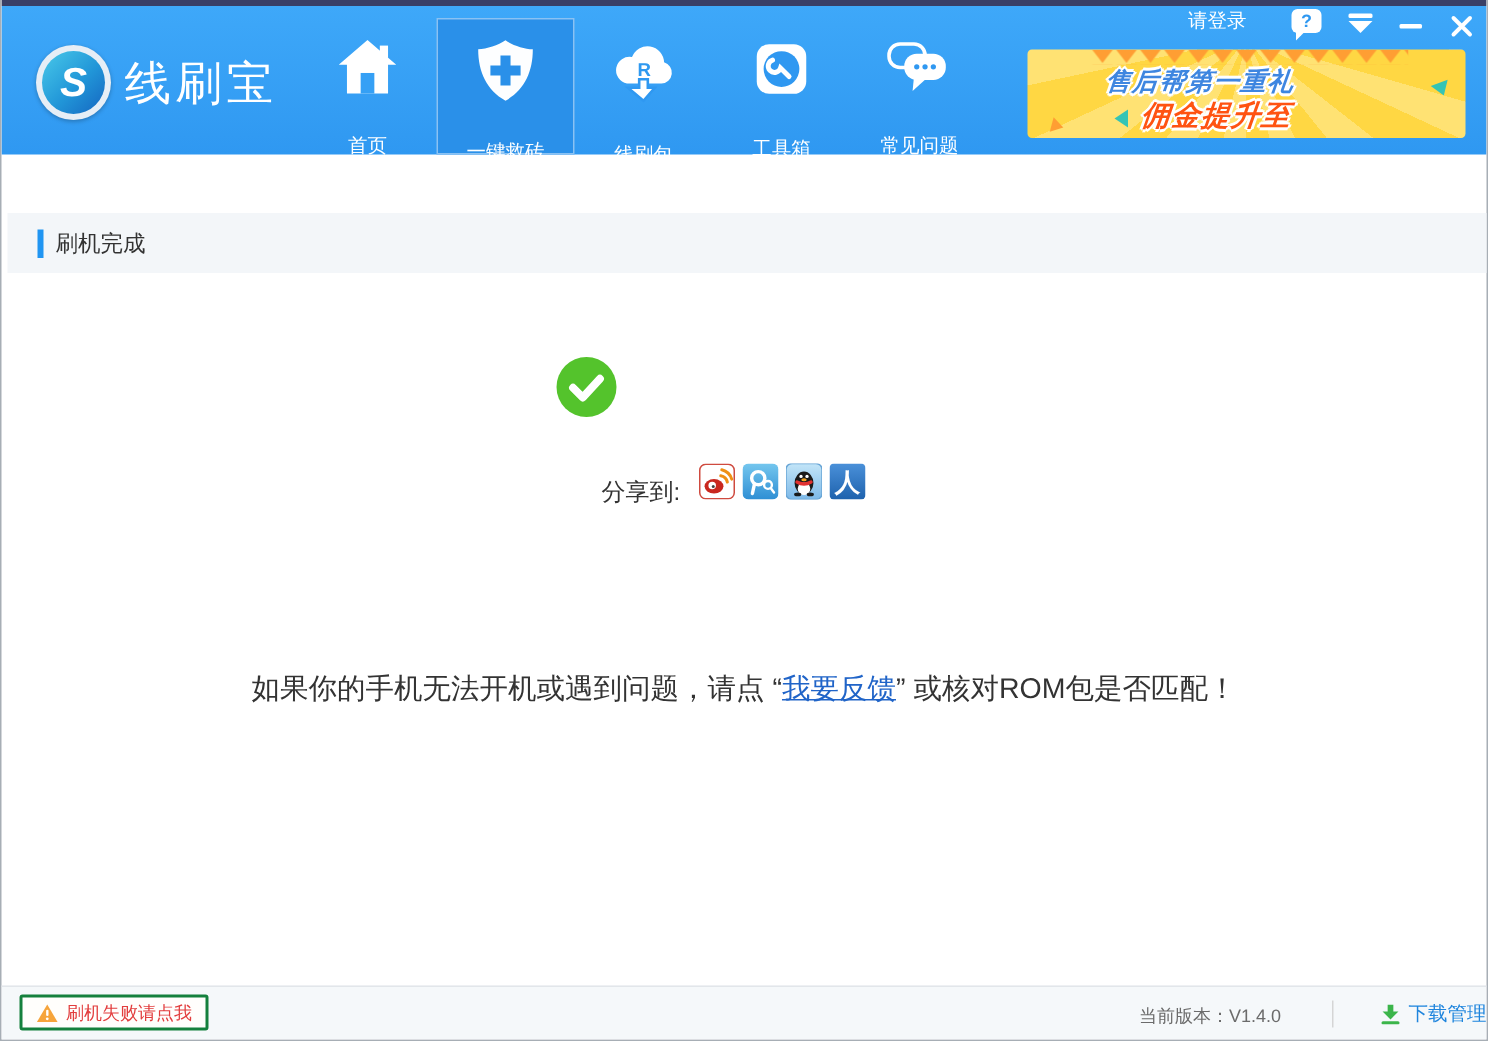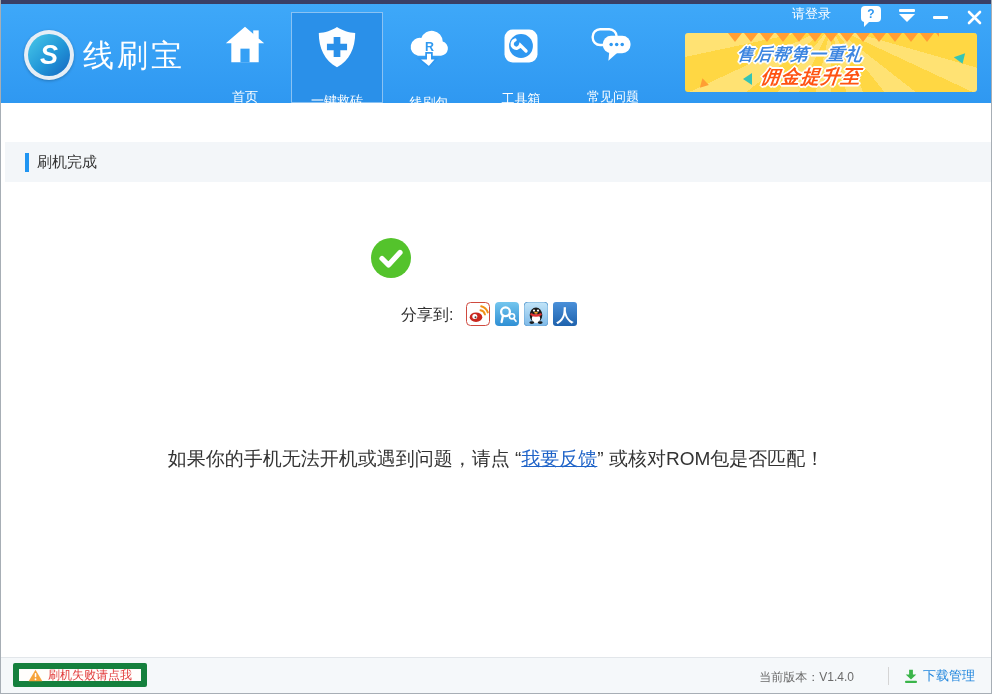--- a/index.html
+++ b/index.html
@@ -66,34 +66,34 @@
   
   .section-bar { position:absolute; left:4px; top:142px; width:100%; height:40px; background:#f3f6f9;
     display:flex; align-items:center; }
   .section-tick { width:4px; height:19px; background:#2095f2; margin-left:20px; }
   .section-title { font-size:15px; color:#333; margin-left:8px; }
   
   .check-circle { position:absolute; left:370px; top:238px; width:40px; height:40px; border-radius:50%;
     background:#54c32c; display:flex; align-items:center; justify-content:center; }
   .success-text { position:absolute; left:429px; top:245px; font-size:22px; letter-spacing:3px; color:#333; }
   .share-row { position:absolute; left:400px; top:302px; display:flex; align-items:center; }
-  .share-label { font-size:16px; color:#333; margin-right:8px; margin-top:2px; }
+  .share-label { font-size:16px; color:#333; margin-right:8px; margin-top:16px; }
   .share-icon { width:24px; height:24px; margin-left:5px; cursor:pointer; }
   .notice { position:absolute; left:0; top:446px; width:100%; text-align:center; font-size:19px; color:#333; }
   .notice a { color:#2064c8; text-decoration:underline; cursor:pointer; }
   
   .footer { position:absolute; left:0; bottom:0; width:100%; height:36px; background:#f5f8fa;
     border-top:1px solid #e2e6ea; }
   .fail-btn { position:absolute; left:12px; top:5px; height:24px; padding:0 9px;
-    border:6px solid #15803d; background:#fffefc; border-radius:2px;
+    border:2px solid #15803d; background:#fffefc; border-radius:2px;
     display:flex; align-items:center; gap:5px; cursor:pointer; }
   .fail-btn span { font-size:12px; color:#e23d3d; }
   .version { position:absolute; right:137px; top:11px; font-size:12px; color:#6b6b6b; }
   .foot-div { position:absolute; right:102px; top:9px; width:1px; height:18px; background:#d5d5d5; }
-  .download { position:absolute; right:16px; top:9px; display:flex; align-items:center; gap:5px; cursor:pointer; }
+  .download { position:absolute; right:0; top:9px; display:flex; align-items:center; gap:5px; cursor:pointer; }
   .download span { font-size:13px; color:#1f85dd; }
 </style>
 </head>
 <body>
 
 <div class="window">
 
   <div class="top-strip"></div>
 
   <div class="header">

